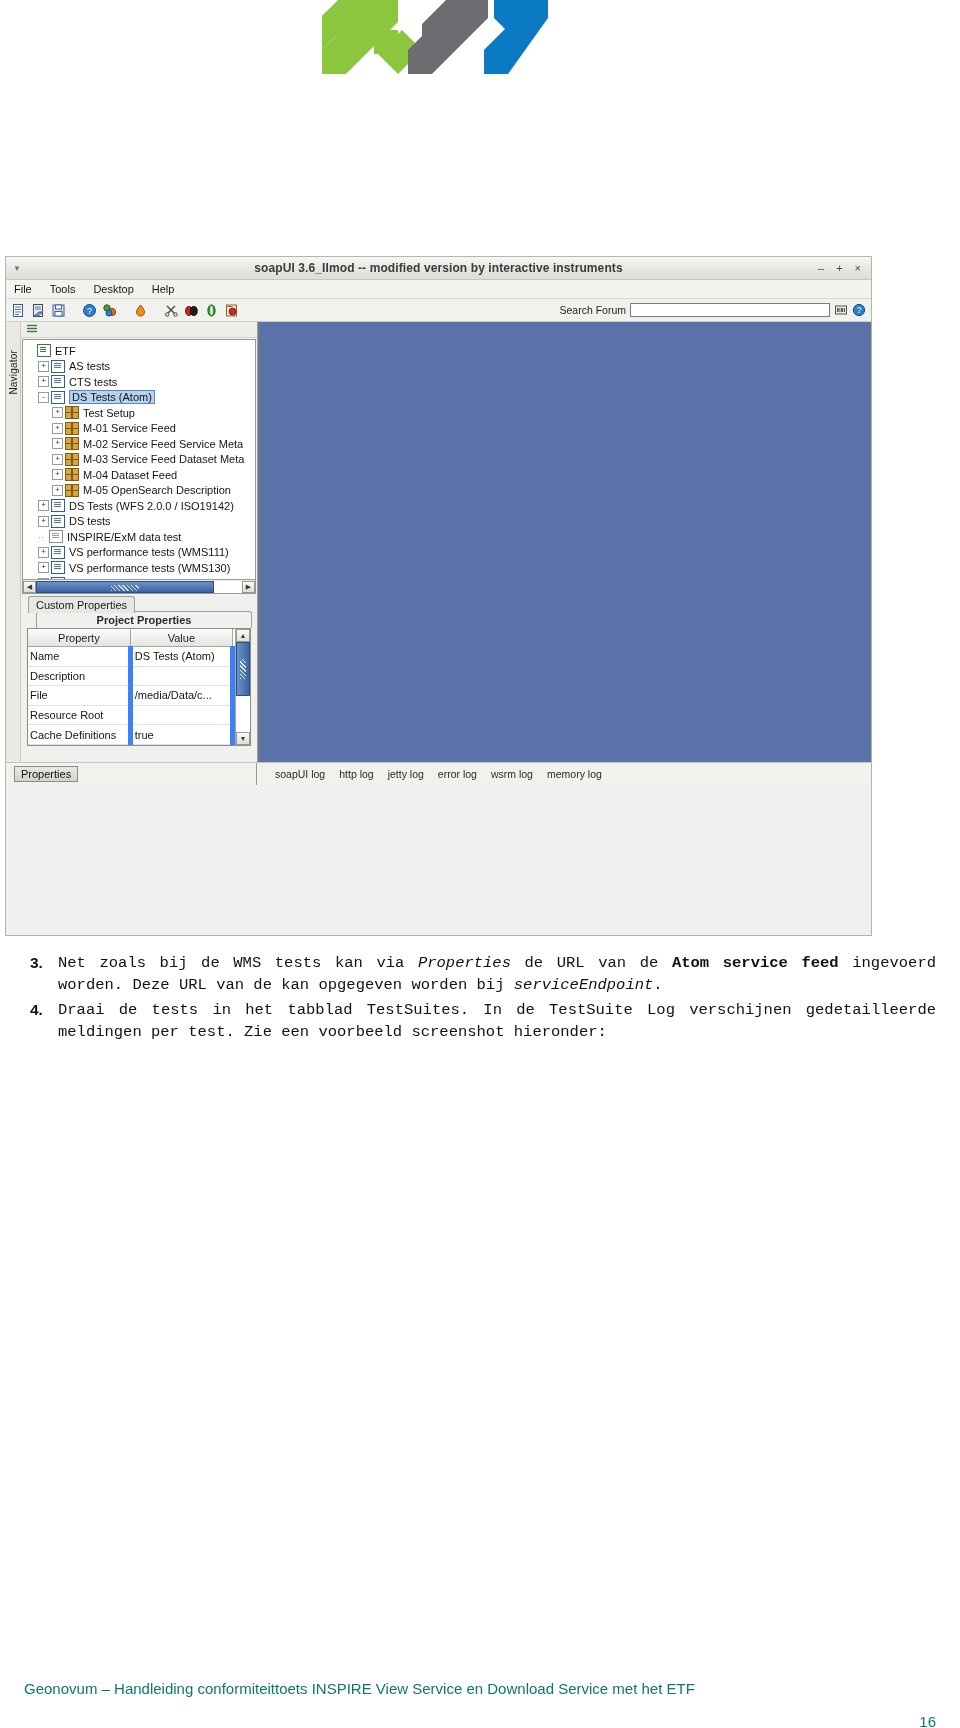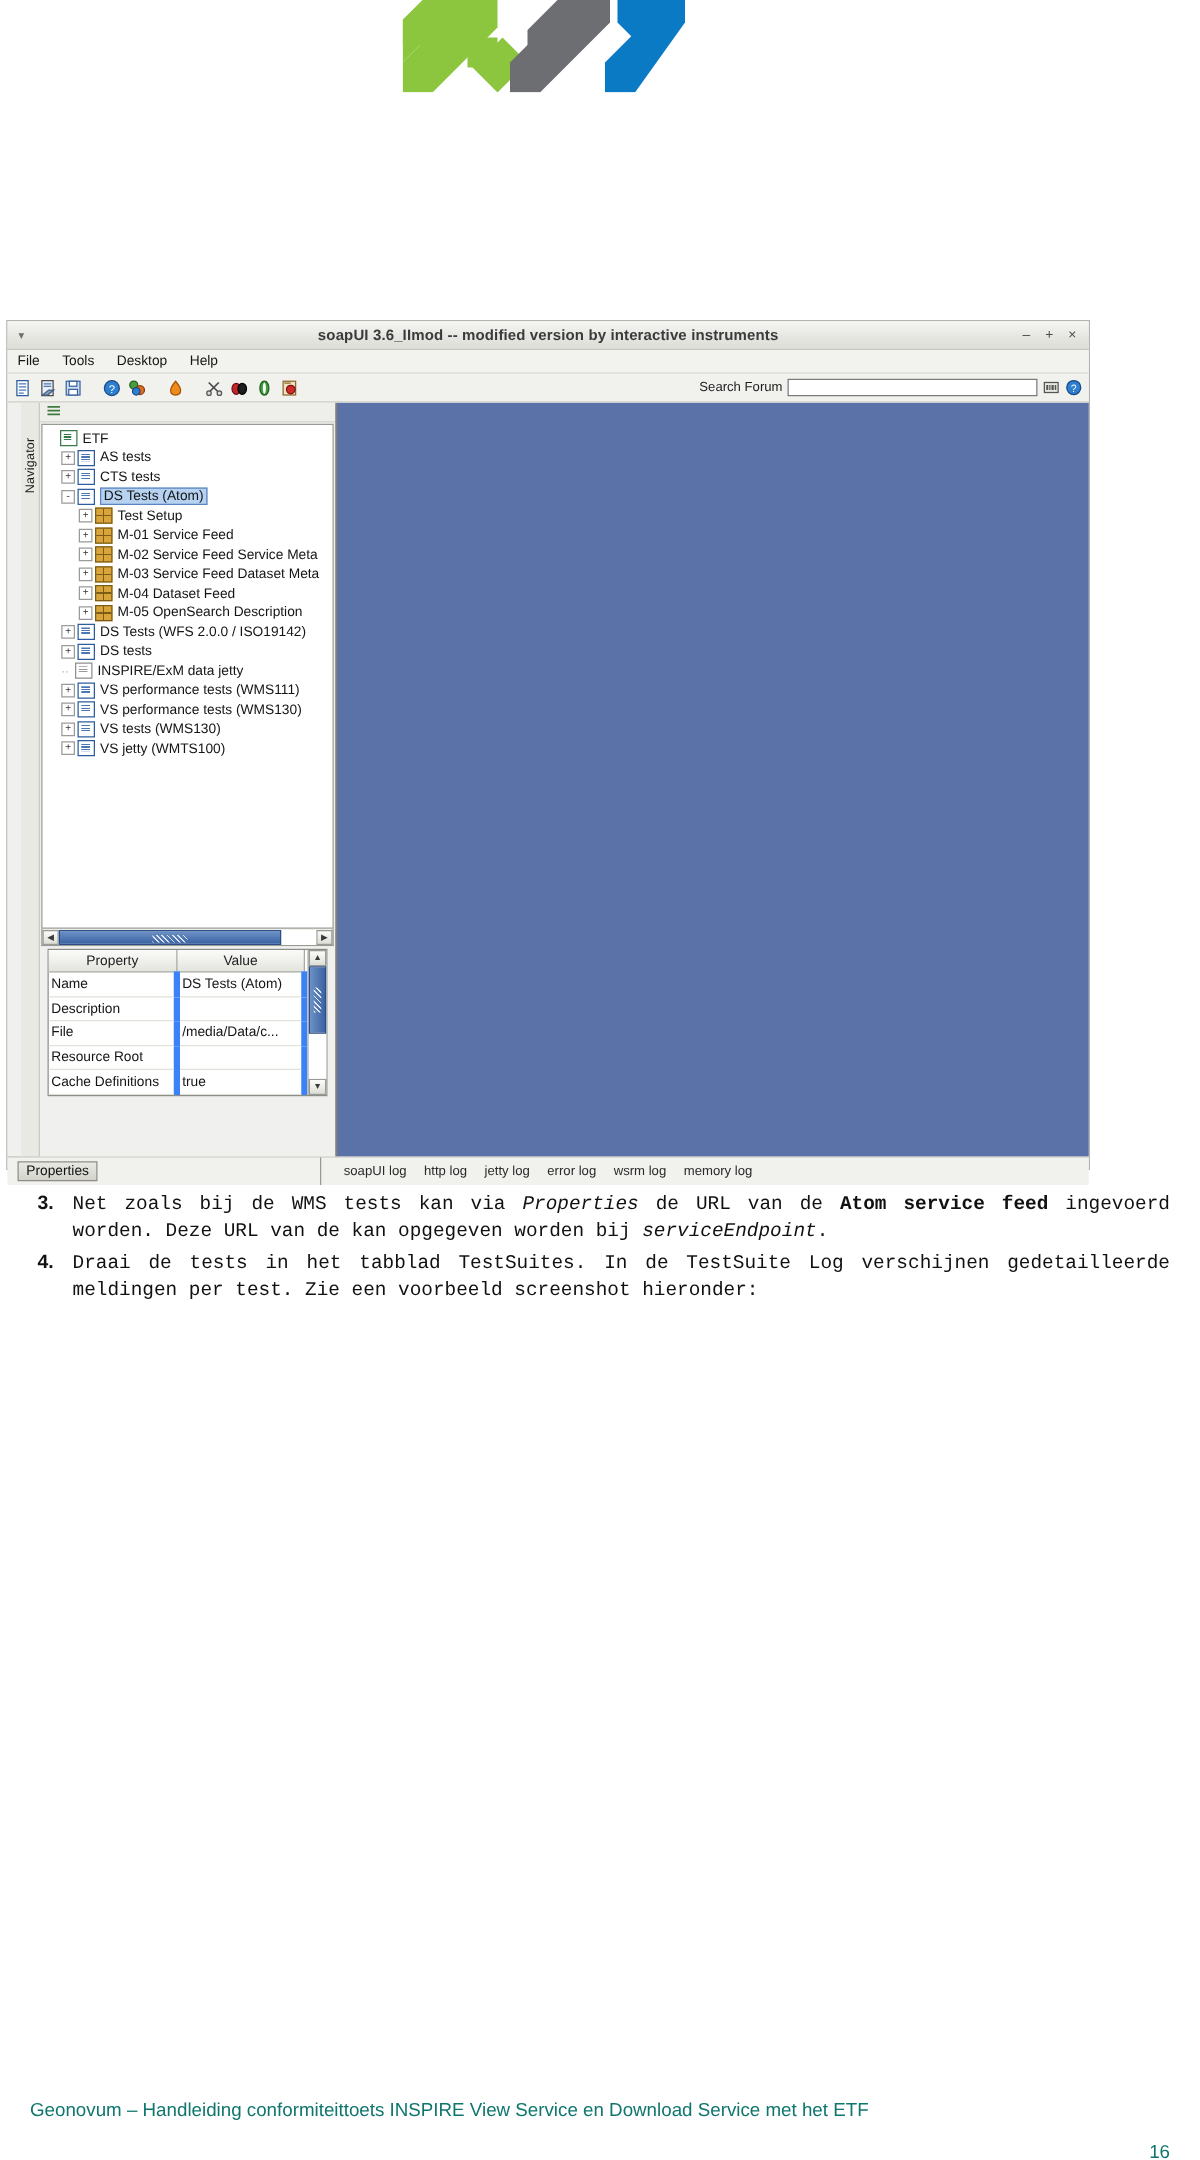--- a/index.html
+++ b/index.html
@@ -119,23 +119,22 @@
     background: #ffffff;
     font-size: 10px;
     padding: 0 2px;
     box-sizing: border-box;
   }
   .tb-right-icon { width: 14px; height: 14px; display:inline-block; }
 
   
   #main-area {
     display: flex;
-    height: 603px;
+    height: 440px;
     background: #f0f0ef;
-    padding-left: 11px;
   }
   #nav-strip {
     width: 14px;
     background: #e9e9e4;
     border-right: 1px solid #c9c9c2;
     display: flex;
     align-items: flex-start;
     justify-content: center;
     padding-top: 28px;
   }
@@ -682,21 +681,21 @@
               <span class="tlabel">DS Tests (WFS 2.0.0 / ISO19142)</span>
             </div>
             <div class="trow indent1">
               <span class="expander">+</span>
               <span class="tic ic-proj"></span>
               <span class="tlabel">DS tests</span>
             </div>
             <div class="trow indent1">
               <span class="dots">··</span>
               <span class="tic ic-flat"></span>
-              <span class="tlabel">INSPIRE/ExM data jetty</span>
+              <span class="tlabel">INSPIRE/ExM data test</span>
             </div>
             <div class="trow indent1">
               <span class="expander">+</span>
               <span class="tic ic-proj"></span>
               <span class="tlabel">VS performance tests (WMS111)</span>
             </div>
             <div class="trow indent1">
               <span class="expander">+</span>
               <span class="tic ic-proj"></span>
               <span class="tlabel">VS performance tests (WMS130)</span>
@@ -716,20 +715,24 @@
 
       <div id="tree-hscroll">
         <div class="sb-arrow">◀</div>
         <div class="track">
           <div class="thumb"></div>
         </div>
         <div class="sb-arrow">▶</div>
       </div>
 
       <div id="props-panel">
+        <div id="props-tabs">
+          <div class="ptab" id="ptab-custom">Custom Properties</div>
+          <div class="ptab" id="ptab-project">Project Properties</div>
+        </div>
         <div id="props-table-wrap">
           <table id="props-table">
             <colgroup>
                 <col style="width:50%">
                 <col style="width:50%">
               </colgroup>
             <thead>
               <tr>
                 <th>Property</th>
                 <th>Value</th>

